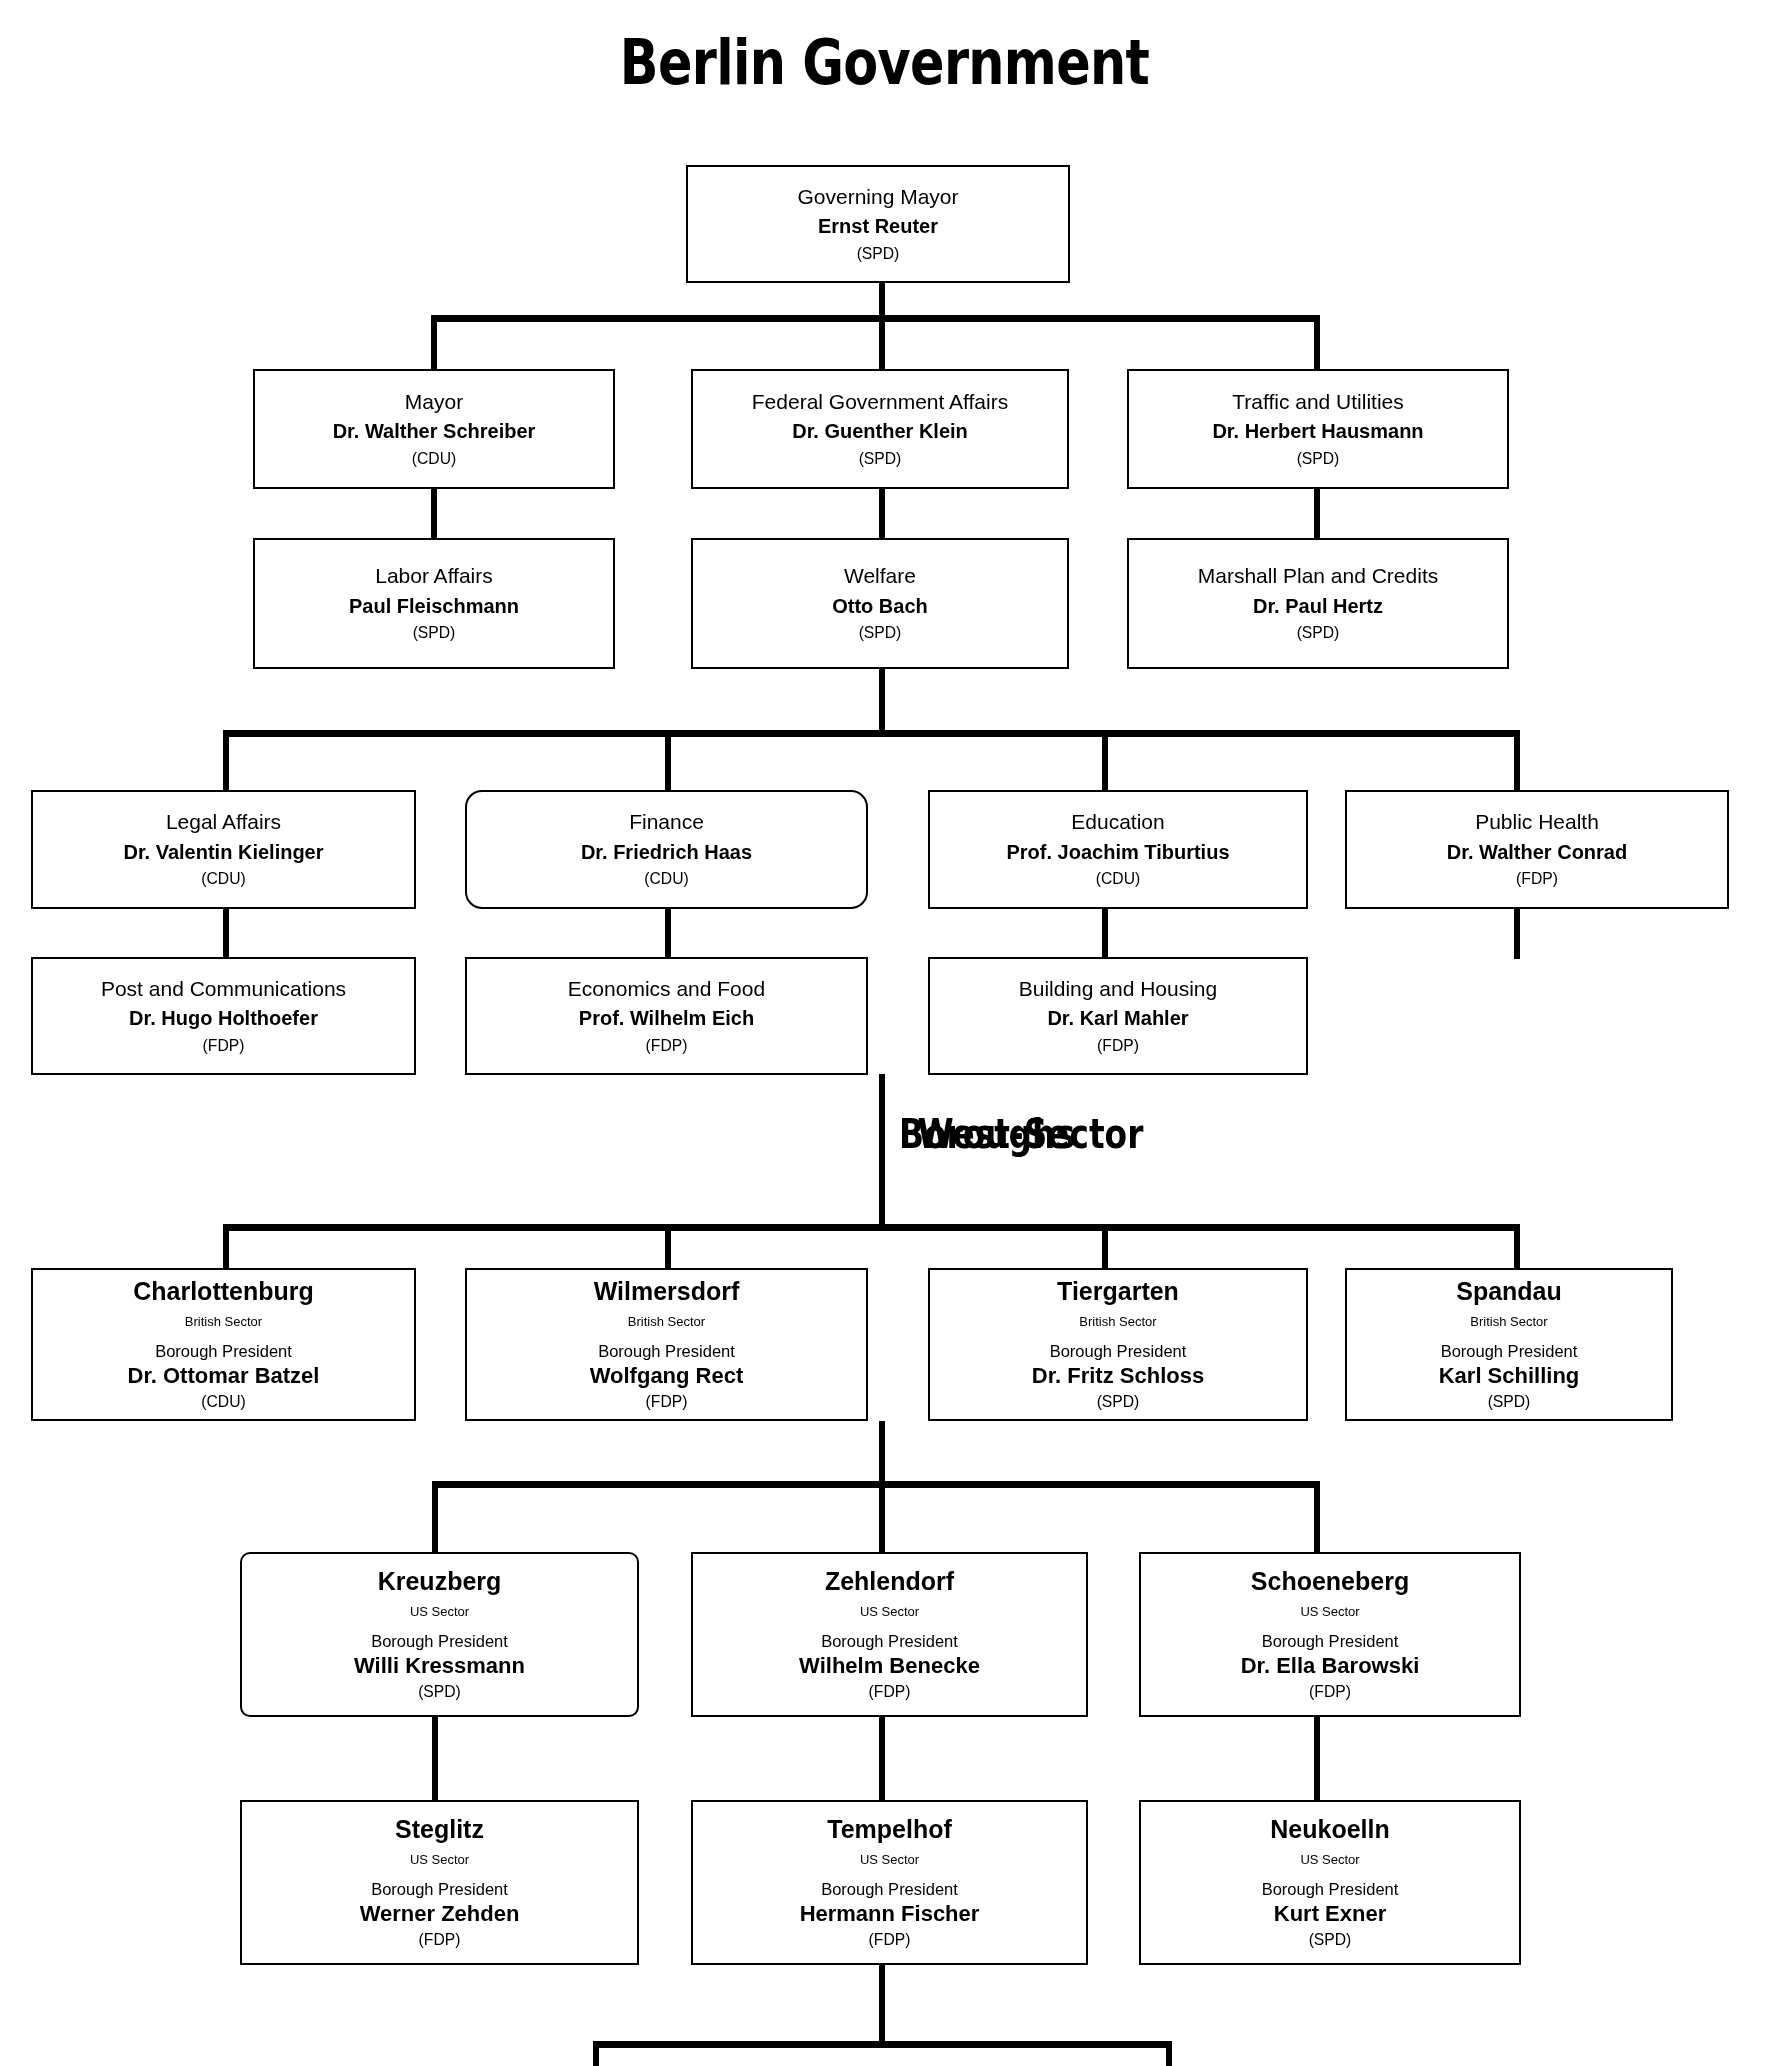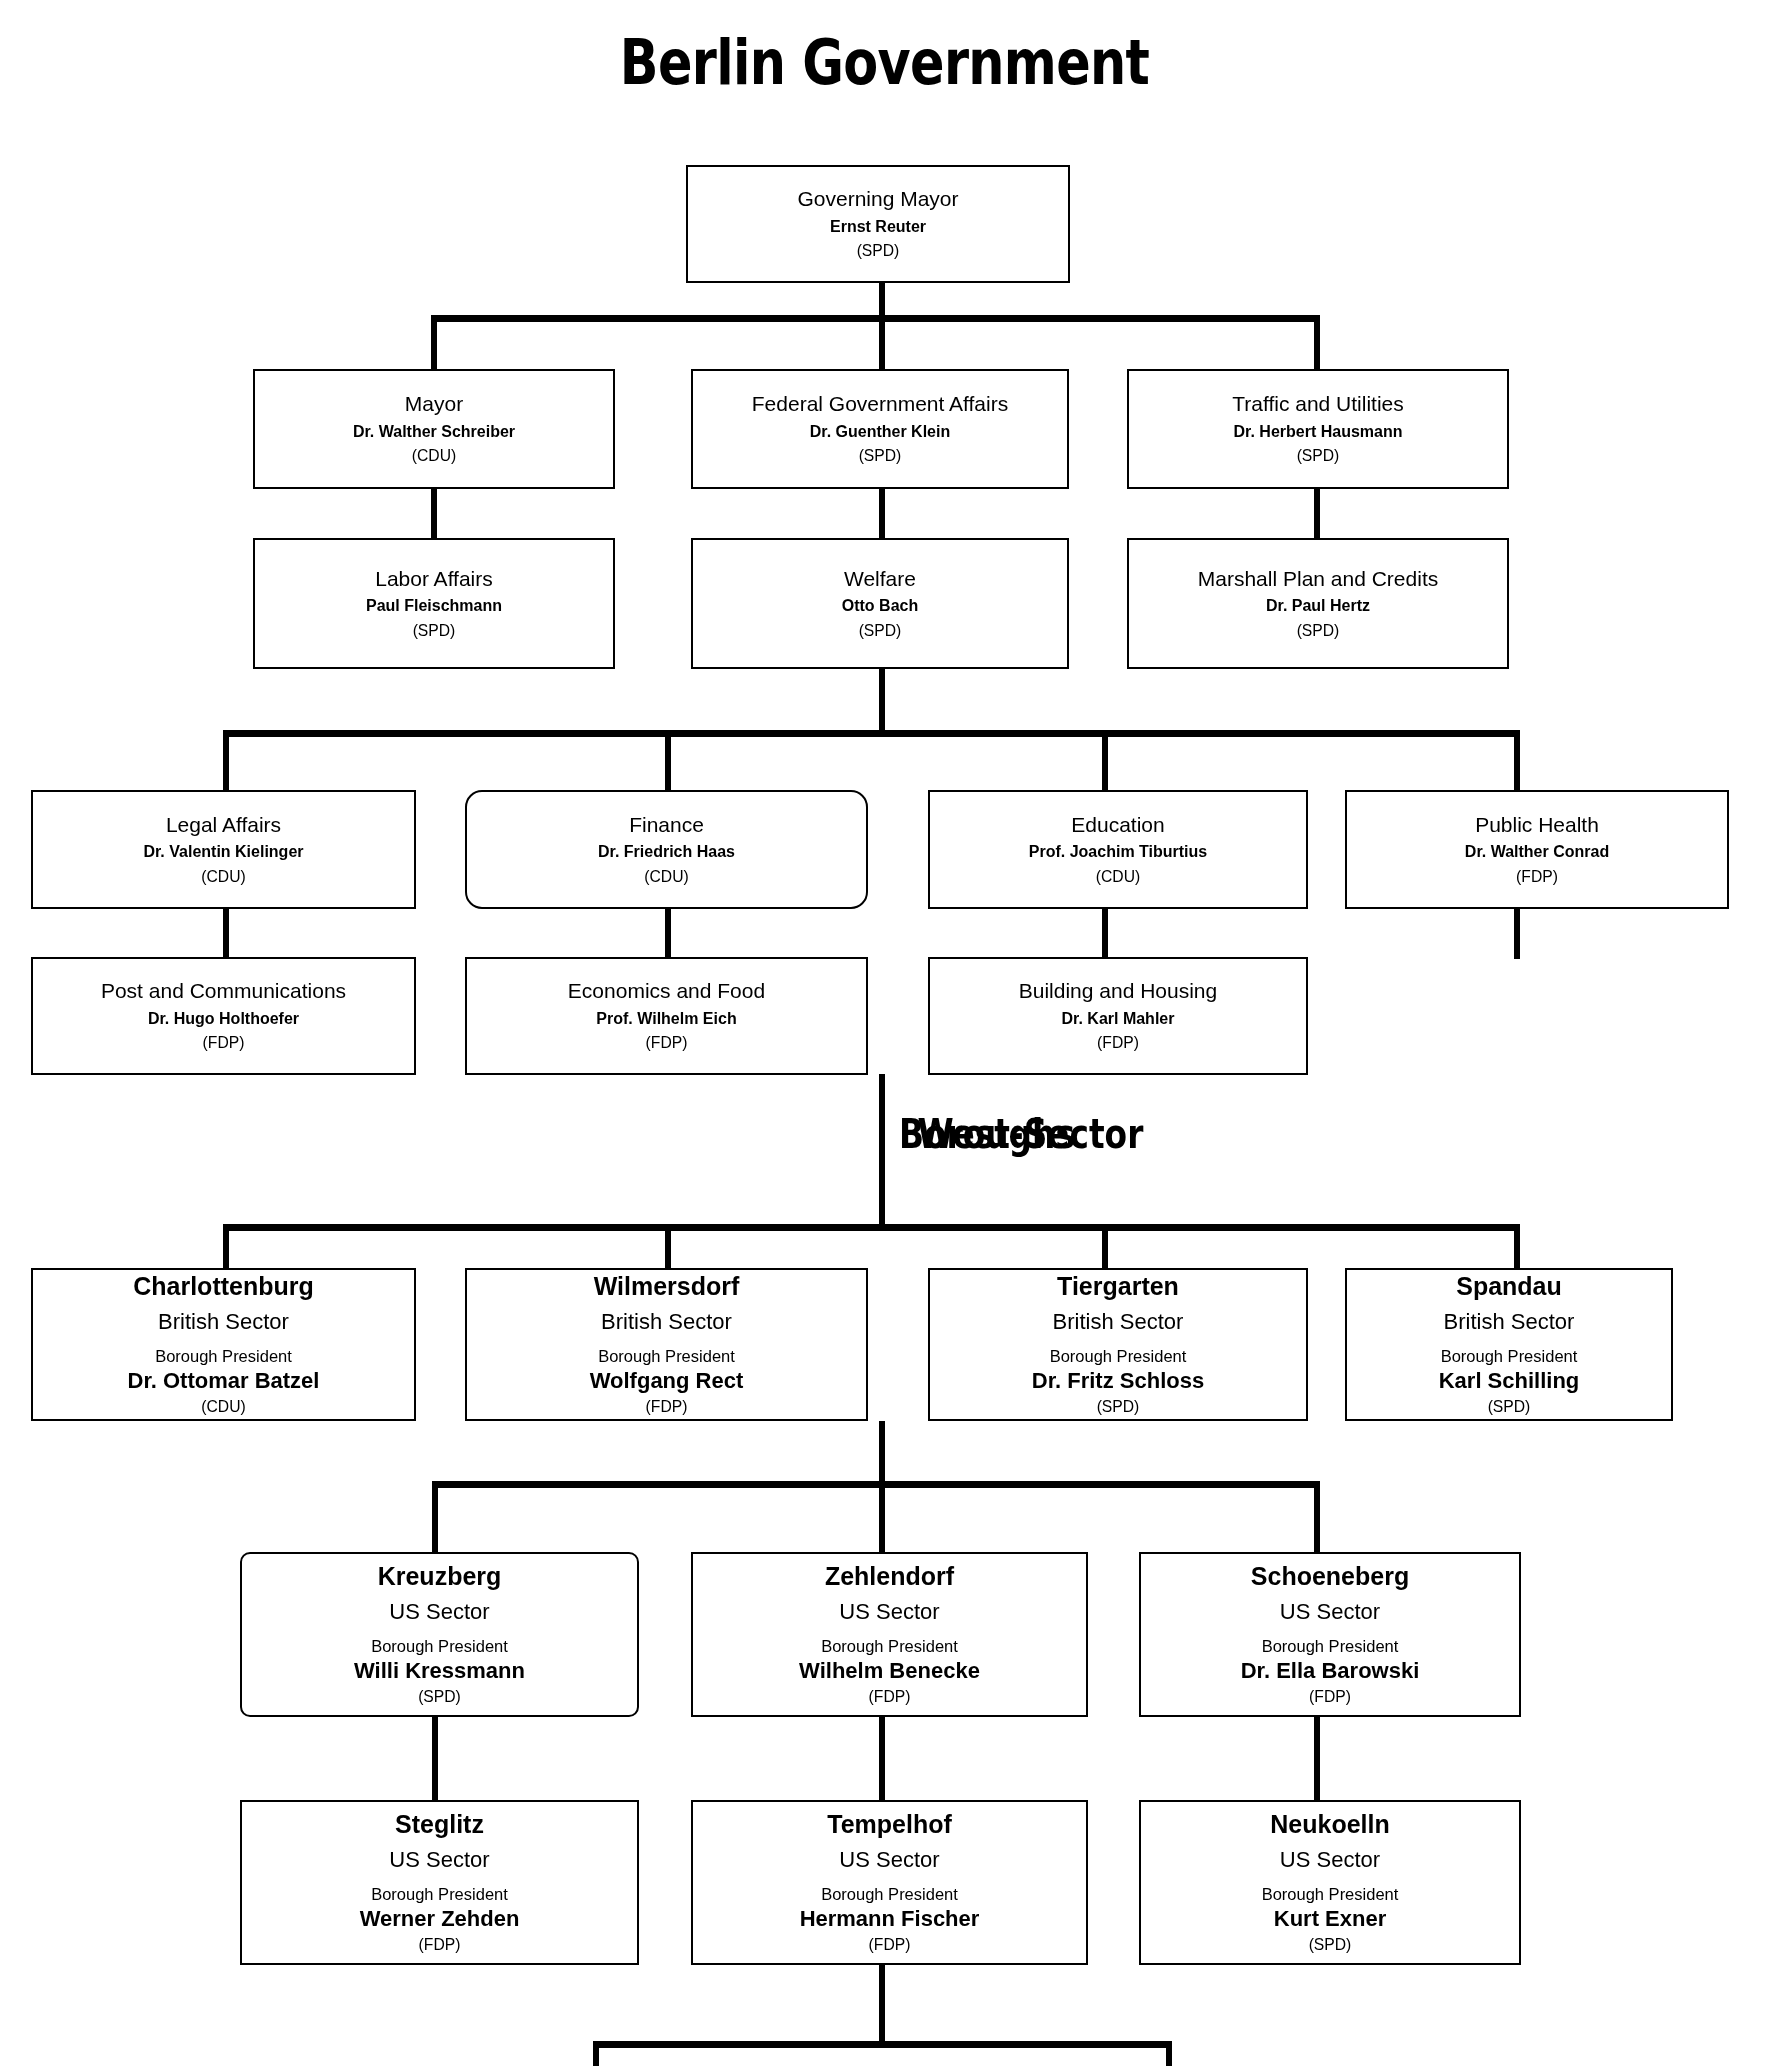--- a/index.html
+++ b/index.html
@@ -59,21 +59,21 @@
     text-align: center;
     padding: 2.5px 4.1px;
   }
   .role {
     font-size: 21px;
     font-weight: 400;
     line-height: 1.18;
     white-space: nowrap;
   }
   .person {
-    font-size: 16px;
+    font-size: 20px;
     font-weight: 700;
     line-height: 1.18;
     margin-top: 6px;
     white-space: nowrap;
   }
   .party {
     font-size: 15.7px;
     font-weight: 400;
     line-height: 1.18;
     margin-top: 5.8px;
@@ -81,21 +81,21 @@
   }
 
   
   .node.borough .bname {
     font-size: 25px;
     font-weight: 700;
     line-height: 1.1;
     white-space: nowrap;
   }
   .node.borough .sector {
-    font-size: 22px;
+    font-size: 13px;
     font-weight: 400;
     line-height: 1.1;
     margin-top: 10px;
     white-space: nowrap;
   }
   .node.borough .ptitle {
     font-size: 16.5px;
     font-weight: 400;
     line-height: 1.1;
     margin-top: 12.4px;

